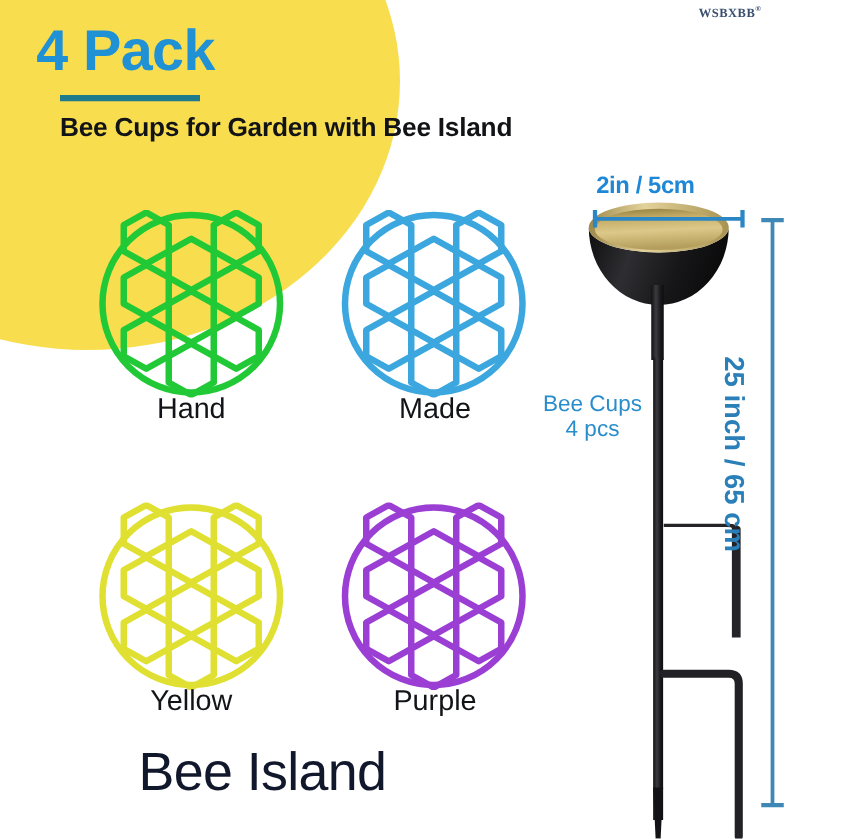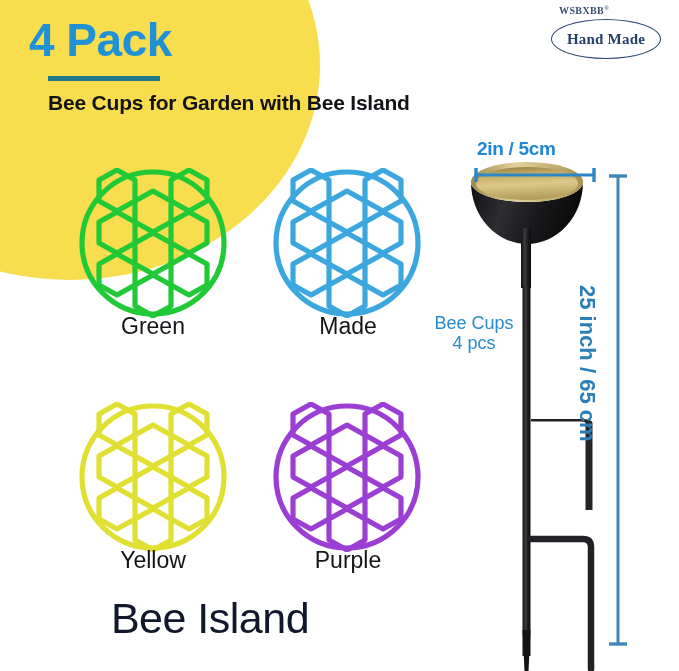--- a/index.html
+++ b/index.html
@@ -91,23 +91,20 @@
   <div class="blob2"></div>
 
   <div class="pack">4 Pack</div>
   <div class="rule"></div>
   <div class="subtitle">Bee Cups for Garden with Bee Island</div>
 
   <div class="logowrap">
     <div class="brandtxt">
       <span>WSBXBB</span><sup>®</sup>
     </div>
-    <div class="oval">
-      <span>Hand Made</span>
-    </div>
   </div>
 
   <div class="disc d-green">
     <svg viewBox="0 0 150 150">
       <g fill="none" stroke="#22C936" stroke-width="5.2" stroke-linejoin="round">
         <circle cx="75" cy="75" r="71"></circle>
         <polygon points="75,23 93,33 93,54 75,64 57,54 57,33"></polygon>
         <polygon points="111,44 129,54 129,75 111,85 93,75 93,54"></polygon>
         <polygon points="39,44 57,54 57,75 39,85 21,75 21,54"></polygon>
         <polygon points="75,65 93,75 93,96 75,106 57,96 57,75"></polygon>
@@ -164,21 +161,21 @@
         <polygon points="75,65 93,75 93,96 75,106 57,96 57,75"></polygon>
         <polygon points="111,86 129,96 129,117 111,127 93,117 93,96"></polygon>
         <polygon points="39,86 57,96 57,117 39,127 21,117 21,96"></polygon>
         <polygon points="75,107 93,117 93,138 75,148 57,138 57,117"></polygon>
         <polygon points="111,2 129,12 129,33 111,43 93,33 93,12"></polygon>
         <polygon points="39,2 57,12 57,33 39,43 21,33 21,12"></polygon>
       </g>
     </svg>
   </div>
 
-  <div class="clabel l-green">Green</div>
+  <div class="clabel l-green">Hand</div>
   <div class="clabel l-blue">Made</div>
   <div class="clabel l-yellow">Yellow</div>
   <div class="clabel l-purple">Purple</div>
 
   <div class="brandbig">Bee Island</div>
 
   <div class="product">
     <svg viewBox="0 0 224 541" width="224" height="541">
       <defs>
         <linearGradient id="goldIn" x1="0" y1="0" x2="0.15" y2="1">

